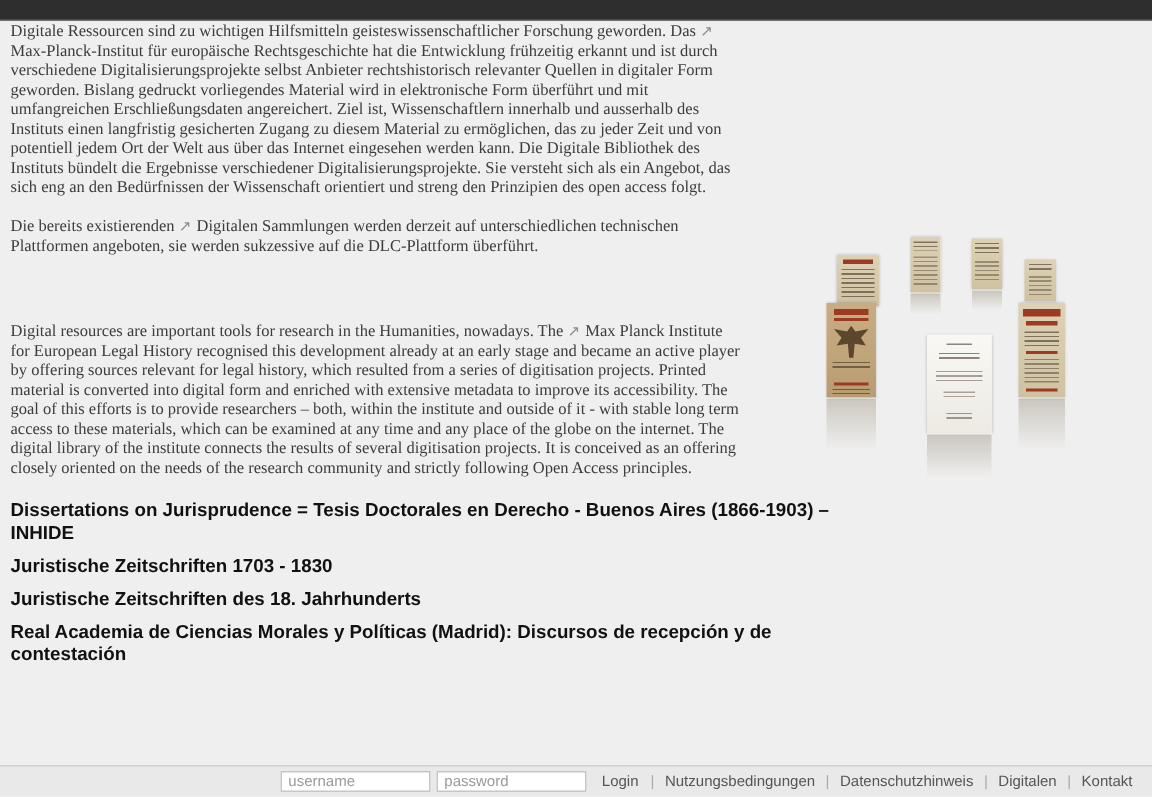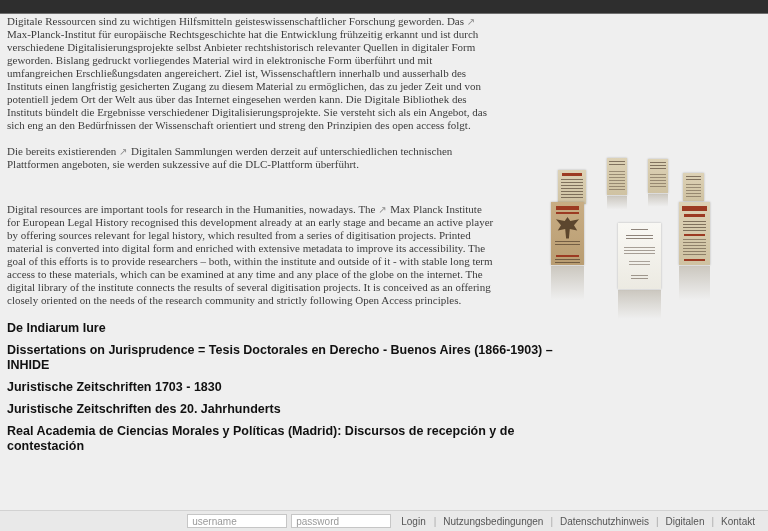--- a/index.html
+++ b/index.html
@@ -20,21 +20,21 @@
   .content { position:absolute; top:15px; left:0; width:768px; }
   h1.page-title {
     font-size:15px; font-weight:bold; color:#1a1a1a;
     margin:10px 0 14px 7px; letter-spacing:.2px;
   }
   .intro { width:490px; margin-left:7px;font-family:Liberation Serif, serif; }
   .intro p {
     font-size:11px; line-height:13px; color:#3c3c3c;
     margin-bottom:13px;
   }
-  .intro p.gap-lg { margin-bottom:32px; }
+  .intro p.gap-lg { margin-bottom:44px; }
   .inline-link { color:#3c3c3c; text-decoration:none; cursor:pointer; }
   .inline-link .arrow { color:#8a8a8a; font-size:10px; padding-right:1px; }
   
   .collections { margin:14px 7px 0 7px; }
   .collections a.coll {
     display:block; font-size:12.5px; font-weight:bold; color:#111;
     text-decoration:none; line-height:15px; margin-bottom:7px; cursor:pointer;
     max-width:560px;
   }
   
@@ -80,24 +80,23 @@
 
 <div class="content">
 
   <div class="intro" id="intro-container">
       <p>Digitale Ressourcen sind zu wichtigen Hilfsmitteln geisteswissenschaftlicher Forschung geworden. Das <a class="inline-link"><span class="arrow">↗ </span>Max-Planck-Institut für europäische Rechtsgeschichte</a> hat die Entwicklung frühzeitig erkannt und ist durch verschiedene Digitalisierungsprojekte selbst Anbieter rechtshistorisch relevanter Quellen in digitaler Form geworden. Bislang gedruckt vorliegendes Material wird in elektronische Form überführt und mit umfangreichen Erschließungsdaten angereichert. Ziel ist, Wissenschaftlern innerhalb und ausserhalb des Instituts einen langfristig gesicherten Zugang zu diesem Material zu ermöglichen, das zu jeder Zeit und von potentiell jedem Ort der Welt aus über das Internet eingesehen werden kann. Die Digitale Bibliothek des Instituts bündelt die Ergebnisse verschiedener Digitalisierungsprojekte. Sie versteht sich als ein Angebot, das sich eng an den Bedürfnissen der Wissenschaft orientiert und streng den Prinzipien des open access folgt.</p>
       <p class="gap-lg">Die bereits existierenden <a class="inline-link"><span class="arrow">↗ </span>Digitalen Sammlungen</a> werden derzeit auf unterschiedlichen technischen Plattformen angeboten, sie werden sukzessive auf die DLC-Plattform überführt.</p>
       <p>Digital resources are important tools for research in the Humanities, nowadays. The <a class="inline-link"><span class="arrow">↗ </span>Max Planck Institute for European Legal History</a> recognised this development already at an early stage and became an active player by offering sources relevant for legal history, which resulted from a series of digitisation projects. Printed material is converted into digital form and enriched with extensive metadata to improve its accessibility. The goal of this efforts is to provide researchers – both, within the institute and outside of it - with stable long term access to these materials, which can be examined at any time and any place of the globe on the internet. The digital library of the institute connects the results of several digitisation projects. It is conceived as an offering closely oriented on the needs of the research community and strictly following Open Access principles.</p>
     </div>
 
   <div class="collections" id="collections-list">
-      <a class="coll">De Indiarum Iure</a>
       <a class="coll">Dissertations on Jurisprudence = Tesis Doctorales en Derecho - Buenos Aires (1866-1903) – INHIDE</a>
       <a class="coll">Juristische Zeitschriften 1703 - 1830</a>
-      <a class="coll">Juristische Zeitschriften des 20. Jahrhunderts</a>
+      <a class="coll">Juristische Zeitschriften des 18. Jahrhunderts</a>
       <a class="coll">Real Academia de Ciencias Morales y Políticas (Madrid): Discursos de recepción y de contestación</a>
     </div>
 </div>
 
 <div class="collage">
 
   <div class="cover beige" style="left:18px; top:20px; width:28px; height:34px;">
     <div class="redline" style="top:3px; height:3px;"></div>
     <div class="tl" style="top:9px; bottom:4px;"></div>
   </div>

